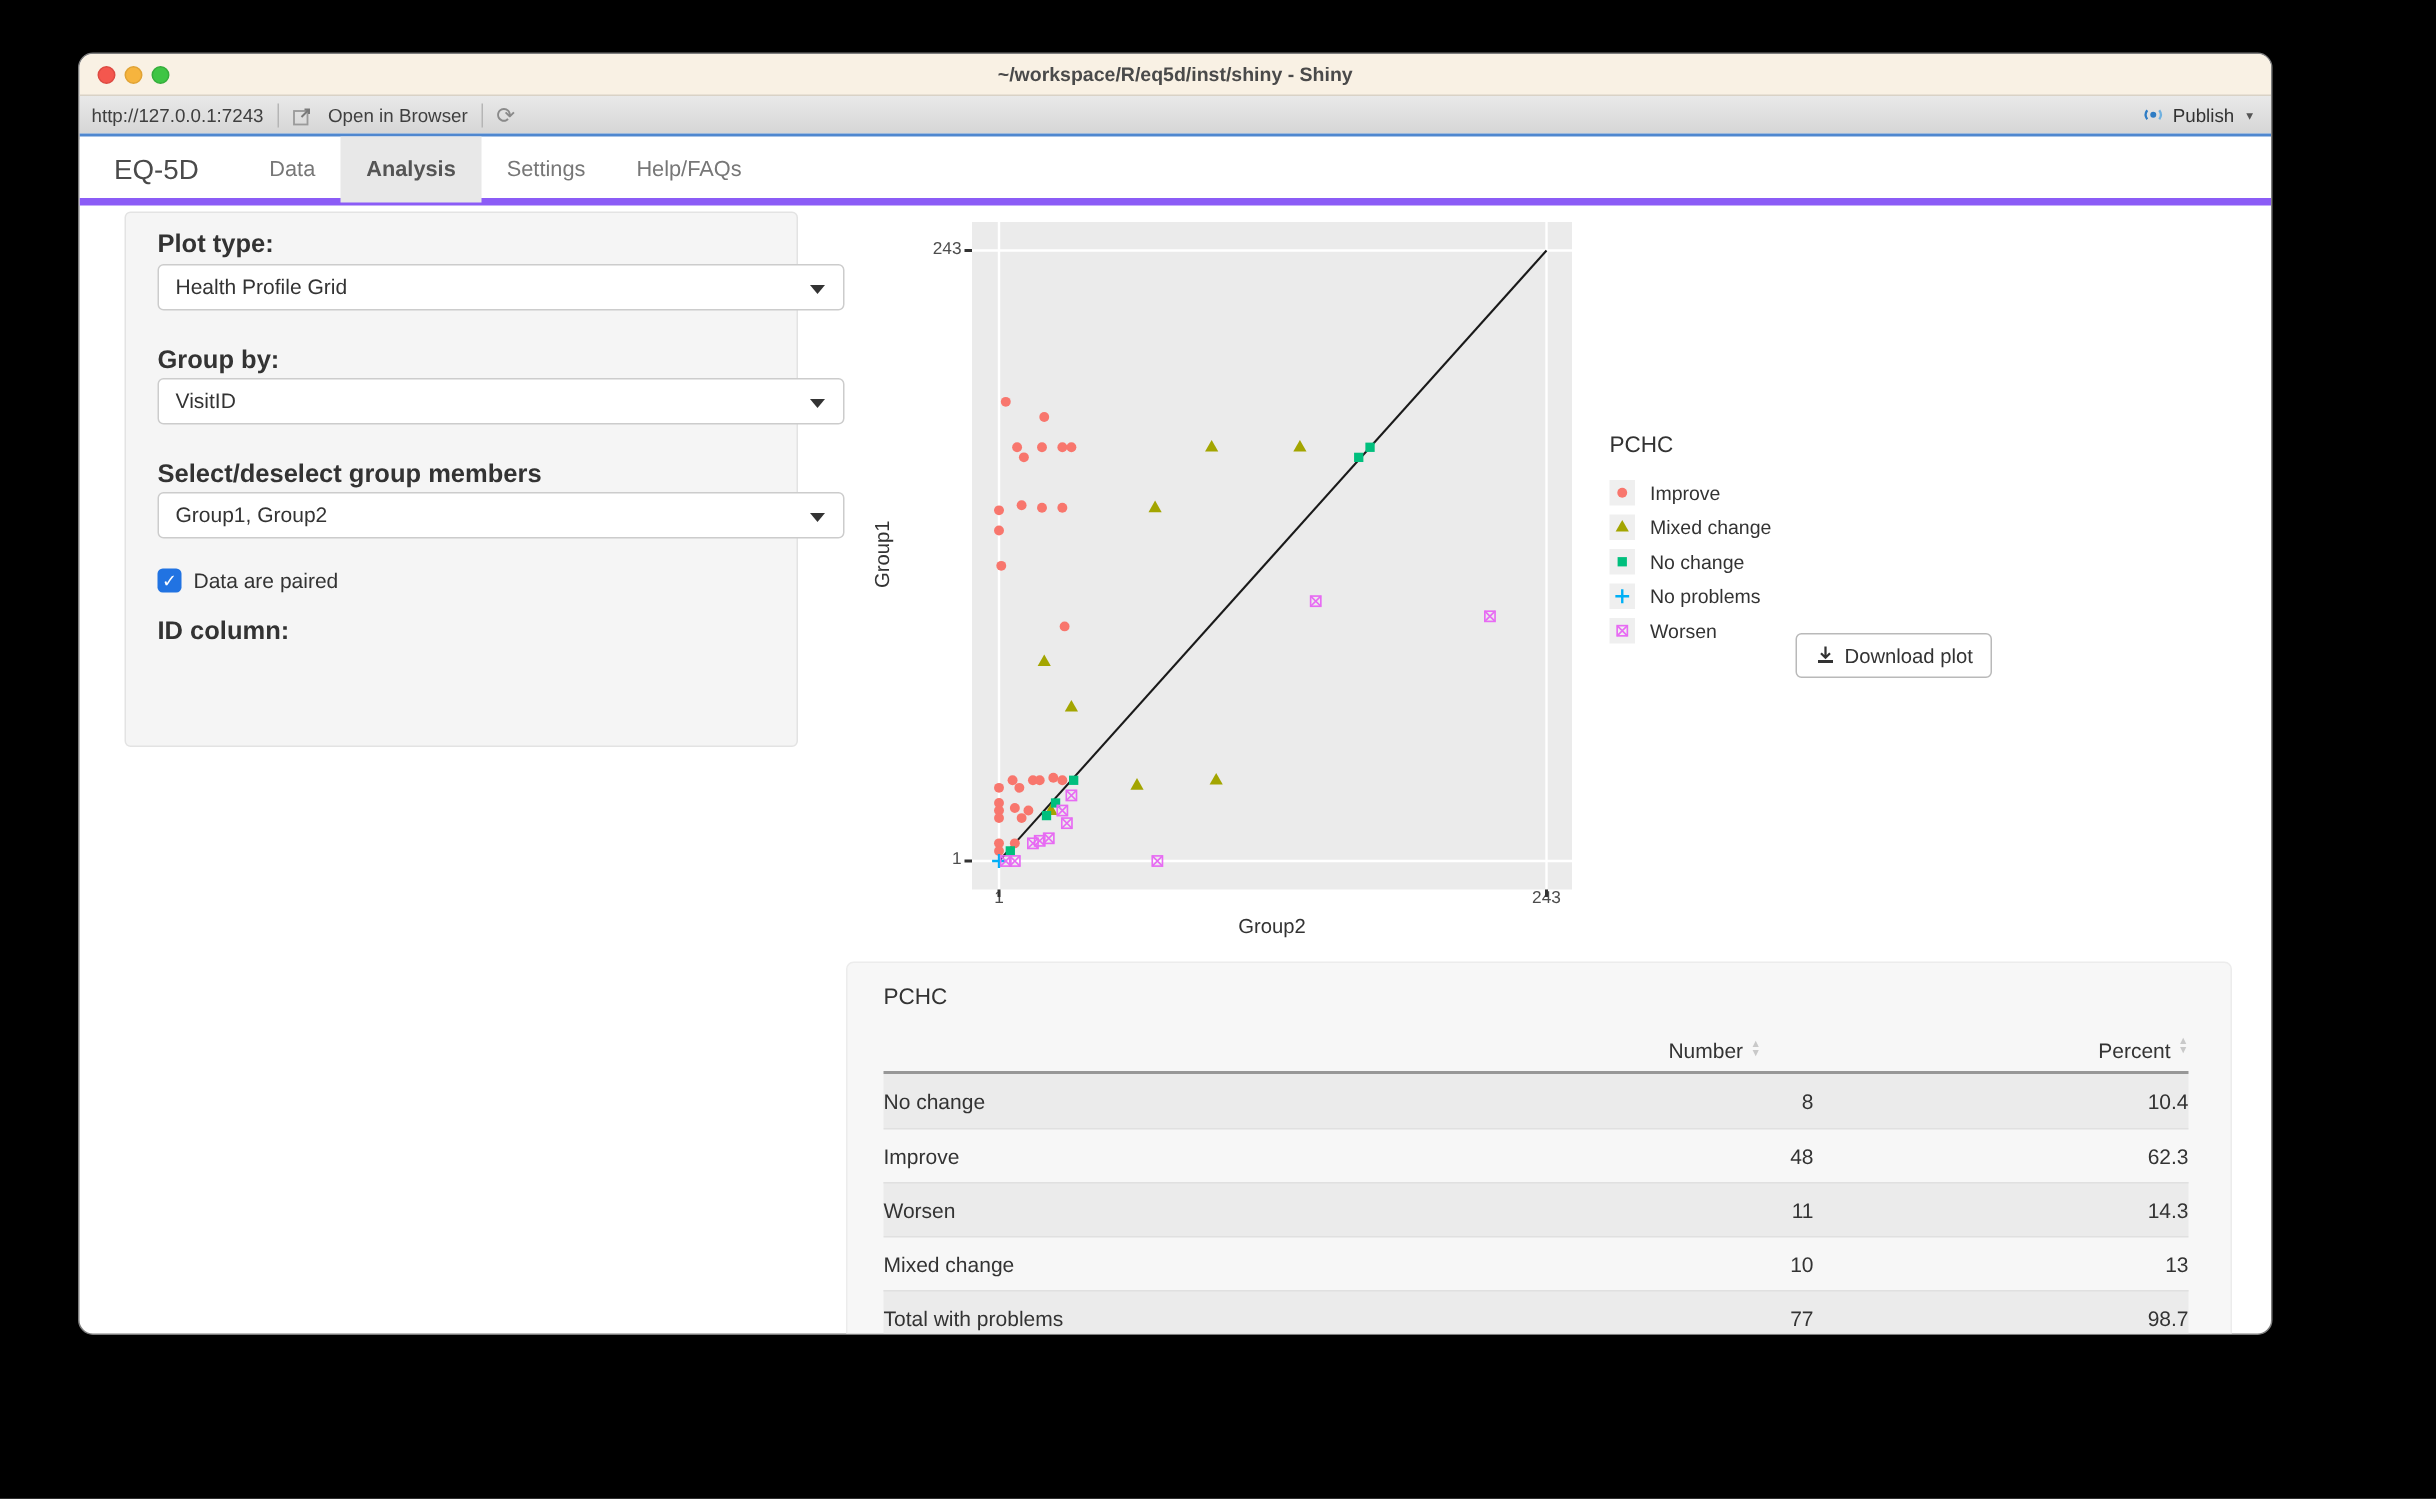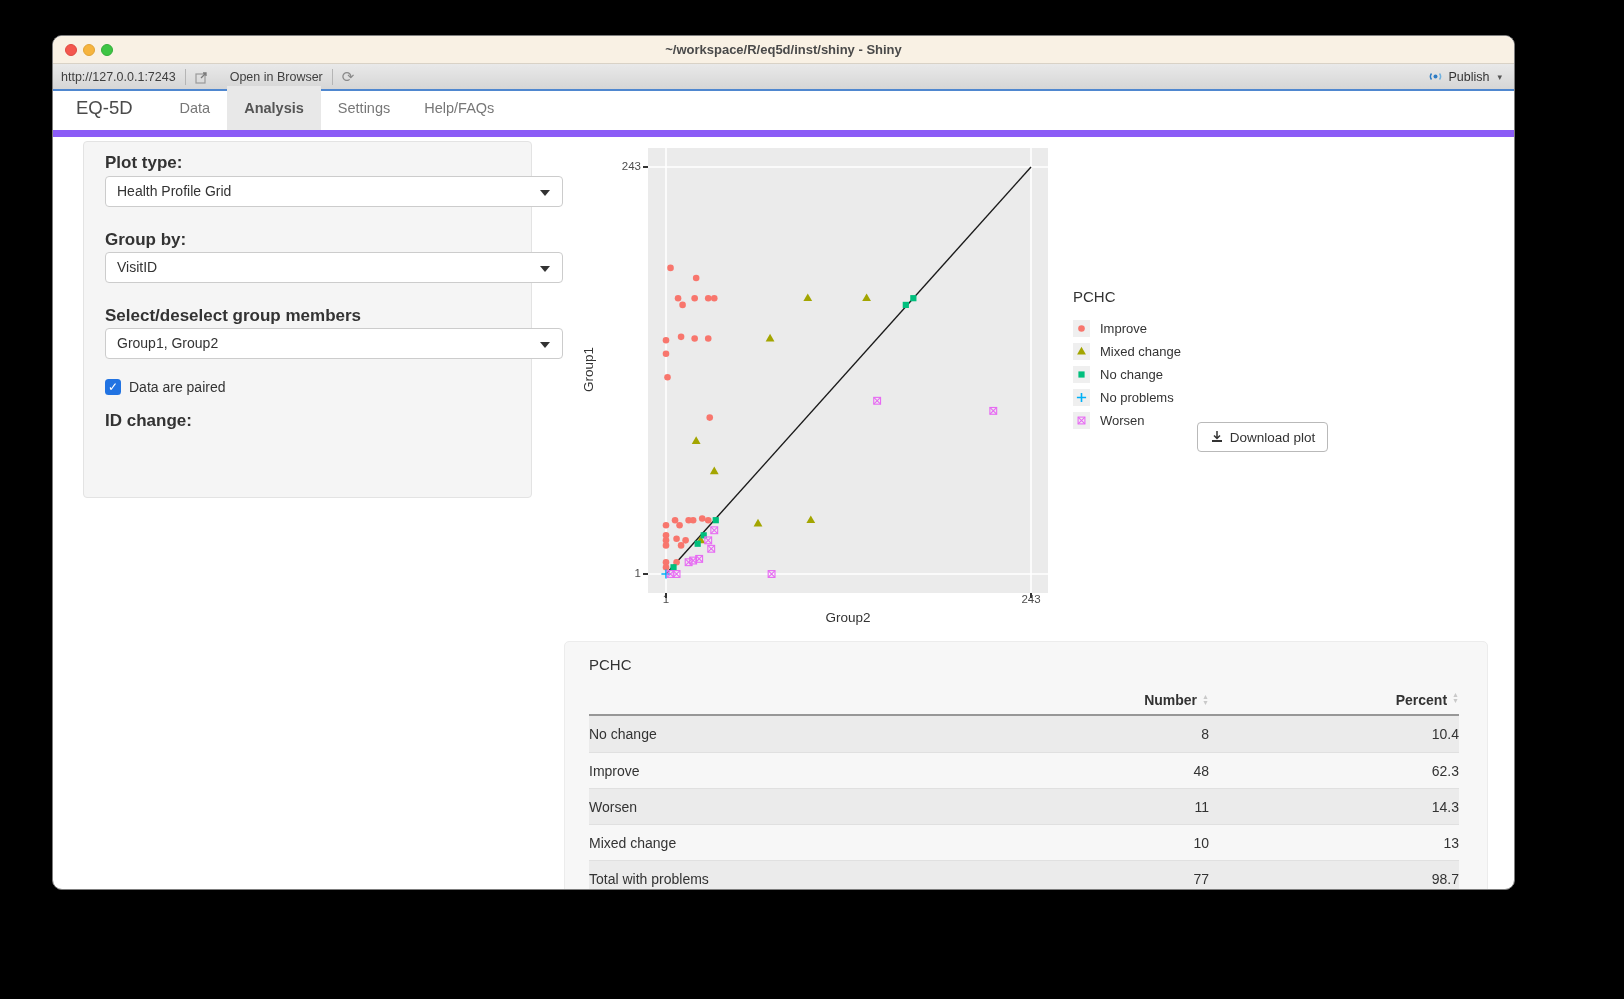--- a/index.html
+++ b/index.html
@@ -16,28 +16,28 @@
   #tl-max{left:48px;background:#3ec544;border:1px solid #35ad3b;}
   #title-text{position:absolute;left:0;right:0;top:0;height:28px;line-height:28px;text-align:center;
     font-size:13px;font-weight:bold;color:#4a4a4a;}
 
   
   #toolbar{position:absolute;left:0;top:28px;right:0;height:27px;
     background:linear-gradient(#e9e9e9,#d6d6d6);border-bottom:2px solid #4f87cf;
     display:flex;align-items:center;font-size:12.5px;color:#3f3f3f;}
   #toolbar .sep{width:1px;height:16px;background:#b5b5b5;margin:0 9px;}
   #url-text{margin-left:8px;}
-  .tb-item{display:flex;align-items:flex-end;gap:22px;}
+  .tb-item{display:flex;align-items:flex-end;gap:11px;}
   #refresh-glyph{font-size:15px;color:#8a8a8a;}
   #publish-area{margin-left:auto;display:flex;align-items:center;gap:5px;padding-right:12px;color:#333;}
   #publish-caret{font-size:9px;color:#555;margin-left:3px;}
 
   
-  #navbar{position:absolute;left:0;top:57px;right:0;height:44px;background:#fff;border-bottom:7px solid #8b5cf6;
-    display:flex;align-items:flex-end;}
+  #navbar{position:absolute;left:0;top:57px;right:0;height:44px;background:#fff;border-bottom:5px solid #8b5cf6;
+    display:flex;align-items:center;}
   #brand{font-size:18.5px;color:#4a4a4a;line-height:44px;padding-left:23px;padding-right:30px;}
   .nav-tab{font-size:14.5px;color:#777;line-height:44px;padding:0 17px;cursor:default;}
   .nav-tab.active{background:#e8e8e8;color:#555;font-weight:bold;}
 
   
   #sidebar{position:absolute;left:30px;top:105px;width:449px;height:357px;background:#f5f5f5;
     border:1px solid #e3e3e3;border-radius:4px;}
   .ctl-label{position:absolute;left:21px;font-size:17px;font-weight:bold;color:#333;}
   .select-box{position:absolute;left:21px;width:458px;height:31px;background:#fff;border:1px solid #ccc;
     border-radius:4px;font-size:14px;color:#333;line-height:29px;padding-left:11px;}
@@ -76,22 +76,22 @@
   
   #download-btn{position:absolute;left:1144px;top:386px;width:131px;height:30px;background:#fff;
     border:1px solid #b9b9b9;border-radius:4px;display:flex;align-items:center;justify-content:center;
     gap:6px;font-size:13.5px;color:#333;}
 
   
   #table-card{position:absolute;left:511px;top:605px;width:924px;height:330px;background:#f7f7f7;
     border:1px solid #ececec;border-radius:5px;}
   #table-title{position:absolute;left:24px;top:14px;font-size:15px;color:#333;}
   #tbl{position:absolute;left:24px;right:28px;top:44px;}
-  .t-head{display:flex;align-items:center;height:30px;font-size:14px;font-weight:bold;color:#333;
-    border-bottom:2px solid #979797;}
+  .t-head{display:flex;align-items:center;height:30px;font-size:14px;font-weight:normal;color:#333;
+    border-bottom:2px solid #979797;gap:35px;}
   .t-row{display:flex;align-items:center;height:36px;font-size:14px;color:#333;border-top:1px solid #e0e0e0;}
   .t-row:first-of-type{border-top:none;}
   .t-row.striped{background:#ebebeb;}
   .c-label{flex:1;}
   .c-num{width:240px;display:flex;justify-content:flex-end;align-items:center;}
   .c-pct{width:250px;display:flex;justify-content:flex-end;align-items:flex-start;}
   .sorter{display:inline-flex;flex-direction:column;margin-left:5px;line-height:6px;font-size:7px;color:#c9c9c9;}
   .num-val{text-align:right;}
 </style>
 </head>
@@ -155,21 +155,21 @@
       <div class="select-box" style="top:186px">
         <span>Group1, Group2</span>
         <span class="caret-solid"></span>
       </div>
 
       <div id="paired-row">
         <div id="paired-box">✓</div>
         <span id="paired-label">Data are paired</span>
       </div>
 
-      <div class="ctl-label" style="top:269px">ID change:</div>
+      <div class="ctl-label" style="top:269px">ID column:</div>
     </div>
 
     <div id="panel">
       <svg id="plot-svg" width="400" height="445" viewBox="0 0 400 445">
           <line x1="18" x2="18" y1="0" y2="445" stroke="#fff" stroke-width="1.6"></line>
           <line x1="383" x2="383" y1="0" y2="445" stroke="#fff" stroke-width="1.6"></line>
           <line x1="0" x2="400" y1="426" y2="426" stroke="#fff" stroke-width="1.6"></line>
           <line x1="0" x2="400" y1="19" y2="19" stroke="#fff" stroke-width="1.6"></line>
           <line x1="18" y1="426" x2="383" y2="19" stroke="#1a1a1a" stroke-width="1.4"></line>
           <circle cx="22.524793388429753" cy="119.90909090909093" r="3.3" fill="#F8766D"></circle>

